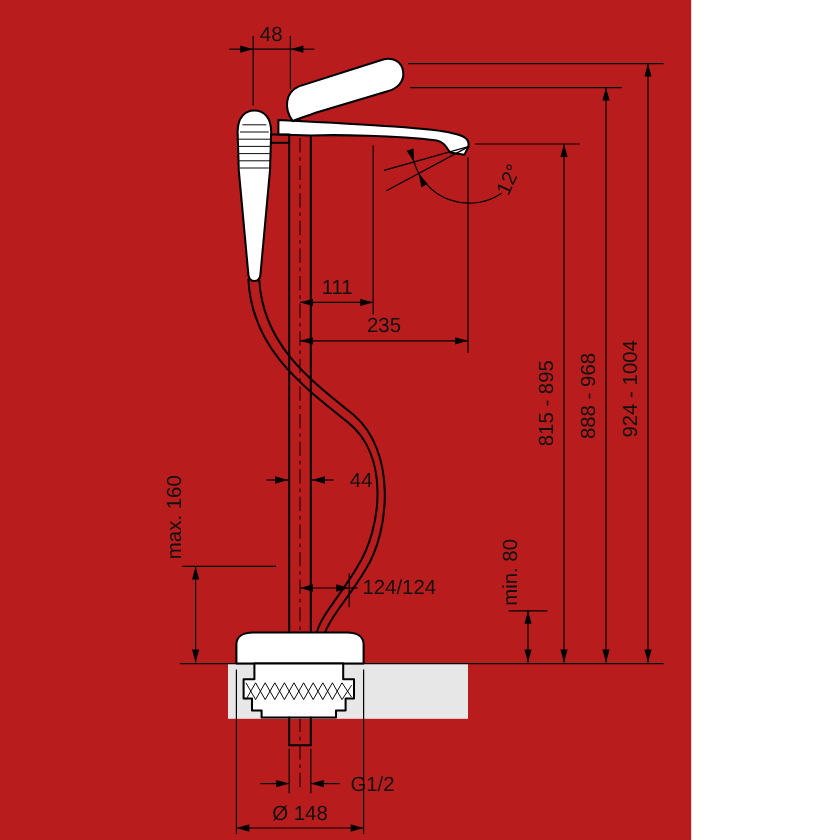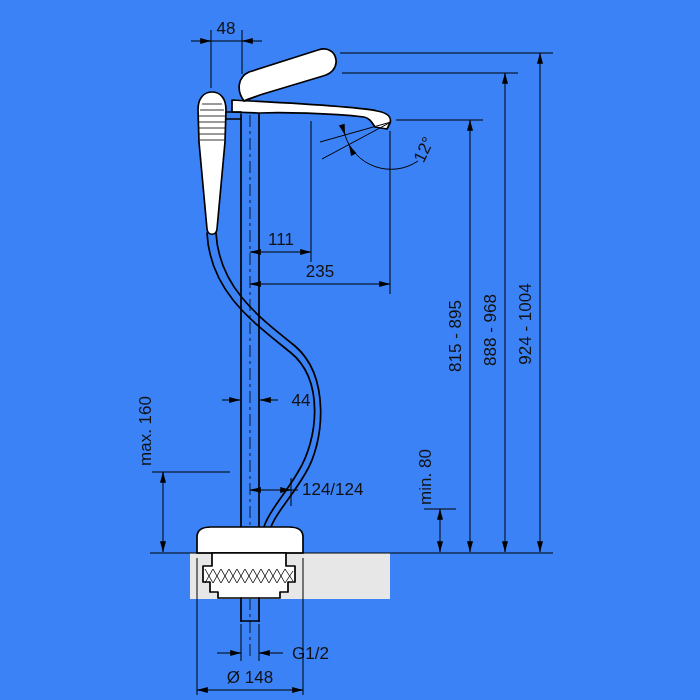--- a/index.html
+++ b/index.html
@@ -5,23 +5,23 @@
   html, body {
     margin: 0;
     padding: 0;
     background: #ffffff;
     width: 700px;
     height: 700px;
     font-family: "Liberation Sans", sans-serif;
   }
   .stage {
     position: relative;
-    width: 700px;
+    width: 576px;
     height: 700px;
-    background: #3b82f6;
+    background: #b91c1c;
     overflow: hidden;
   }
   svg { display: block; }
   .outline { stroke: #000000; stroke-width: 1.7; fill: none; stroke-linecap: round; stroke-linejoin: round; }
   .solid   { stroke: #000000; stroke-width: 1.7; fill: #ffffff; stroke-linejoin: round; }
   .thin    { stroke: #000000; stroke-width: 1; fill: none; }
   .hatch   { stroke: #000000; stroke-width: 0.8; fill: none; }
   .center  { stroke: #000000; stroke-width: 0.8; fill: none; stroke-dasharray: 12 4 3 4; }
   .dimline { stroke: #000000; stroke-width: 1; fill: none; }
   .dim {

